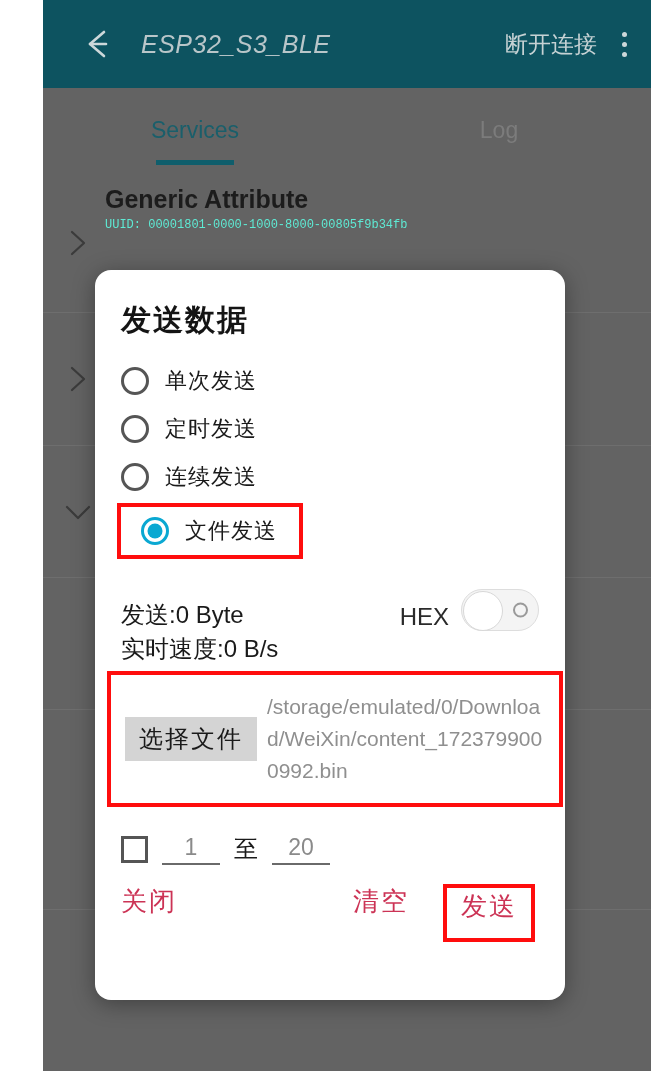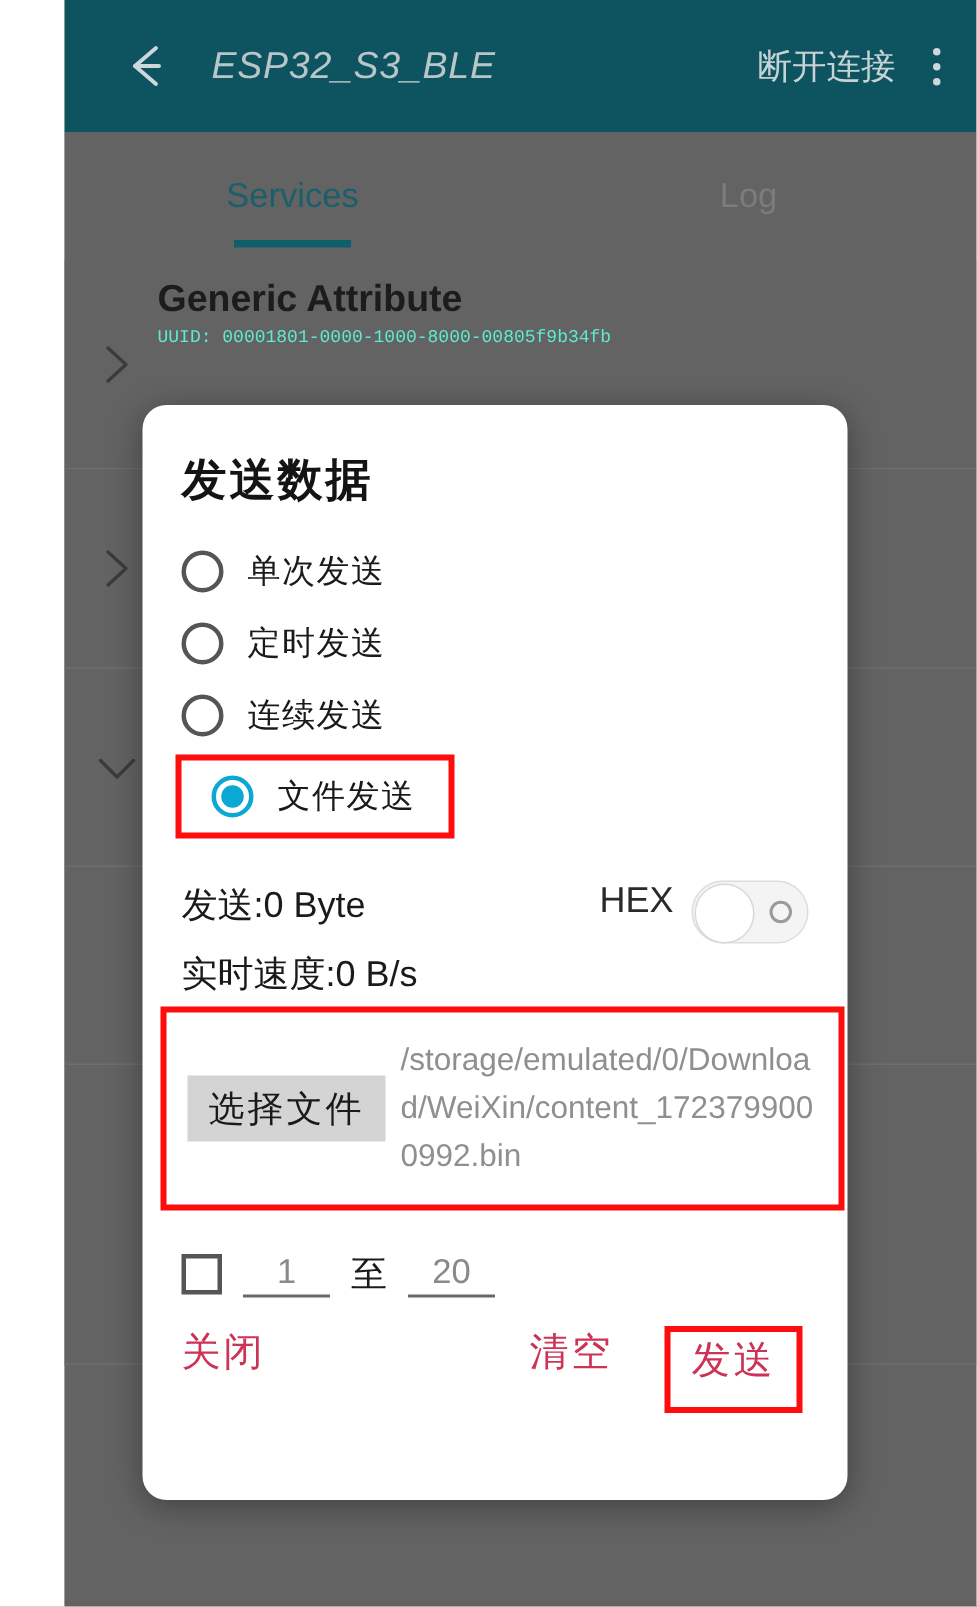--- a/index.html
+++ b/index.html
@@ -182,21 +182,21 @@
   #radio-file-wrap {
     border: 4px solid #ff0d0d;
     width: 186px;
     padding-left: 20px;
     margin-left: -4px;
     margin-top: 2px;
     margin-bottom: 2px;
   }
 
   #stats-row {
-    display: flex; align-items: flex-start;
+    display: flex; align-items: flex-end;
     margin-top: 28px;
     height: 44px;
   }
   #stats-row .sent {
     font-size: 24px; color: #1a1a1a; white-space: nowrap;
   }
   #stats-row .sp { flex: 1; }
   #stats-row .hex {
     font-size: 24px; color: #2a2a2a;
     margin-right: 12px;

